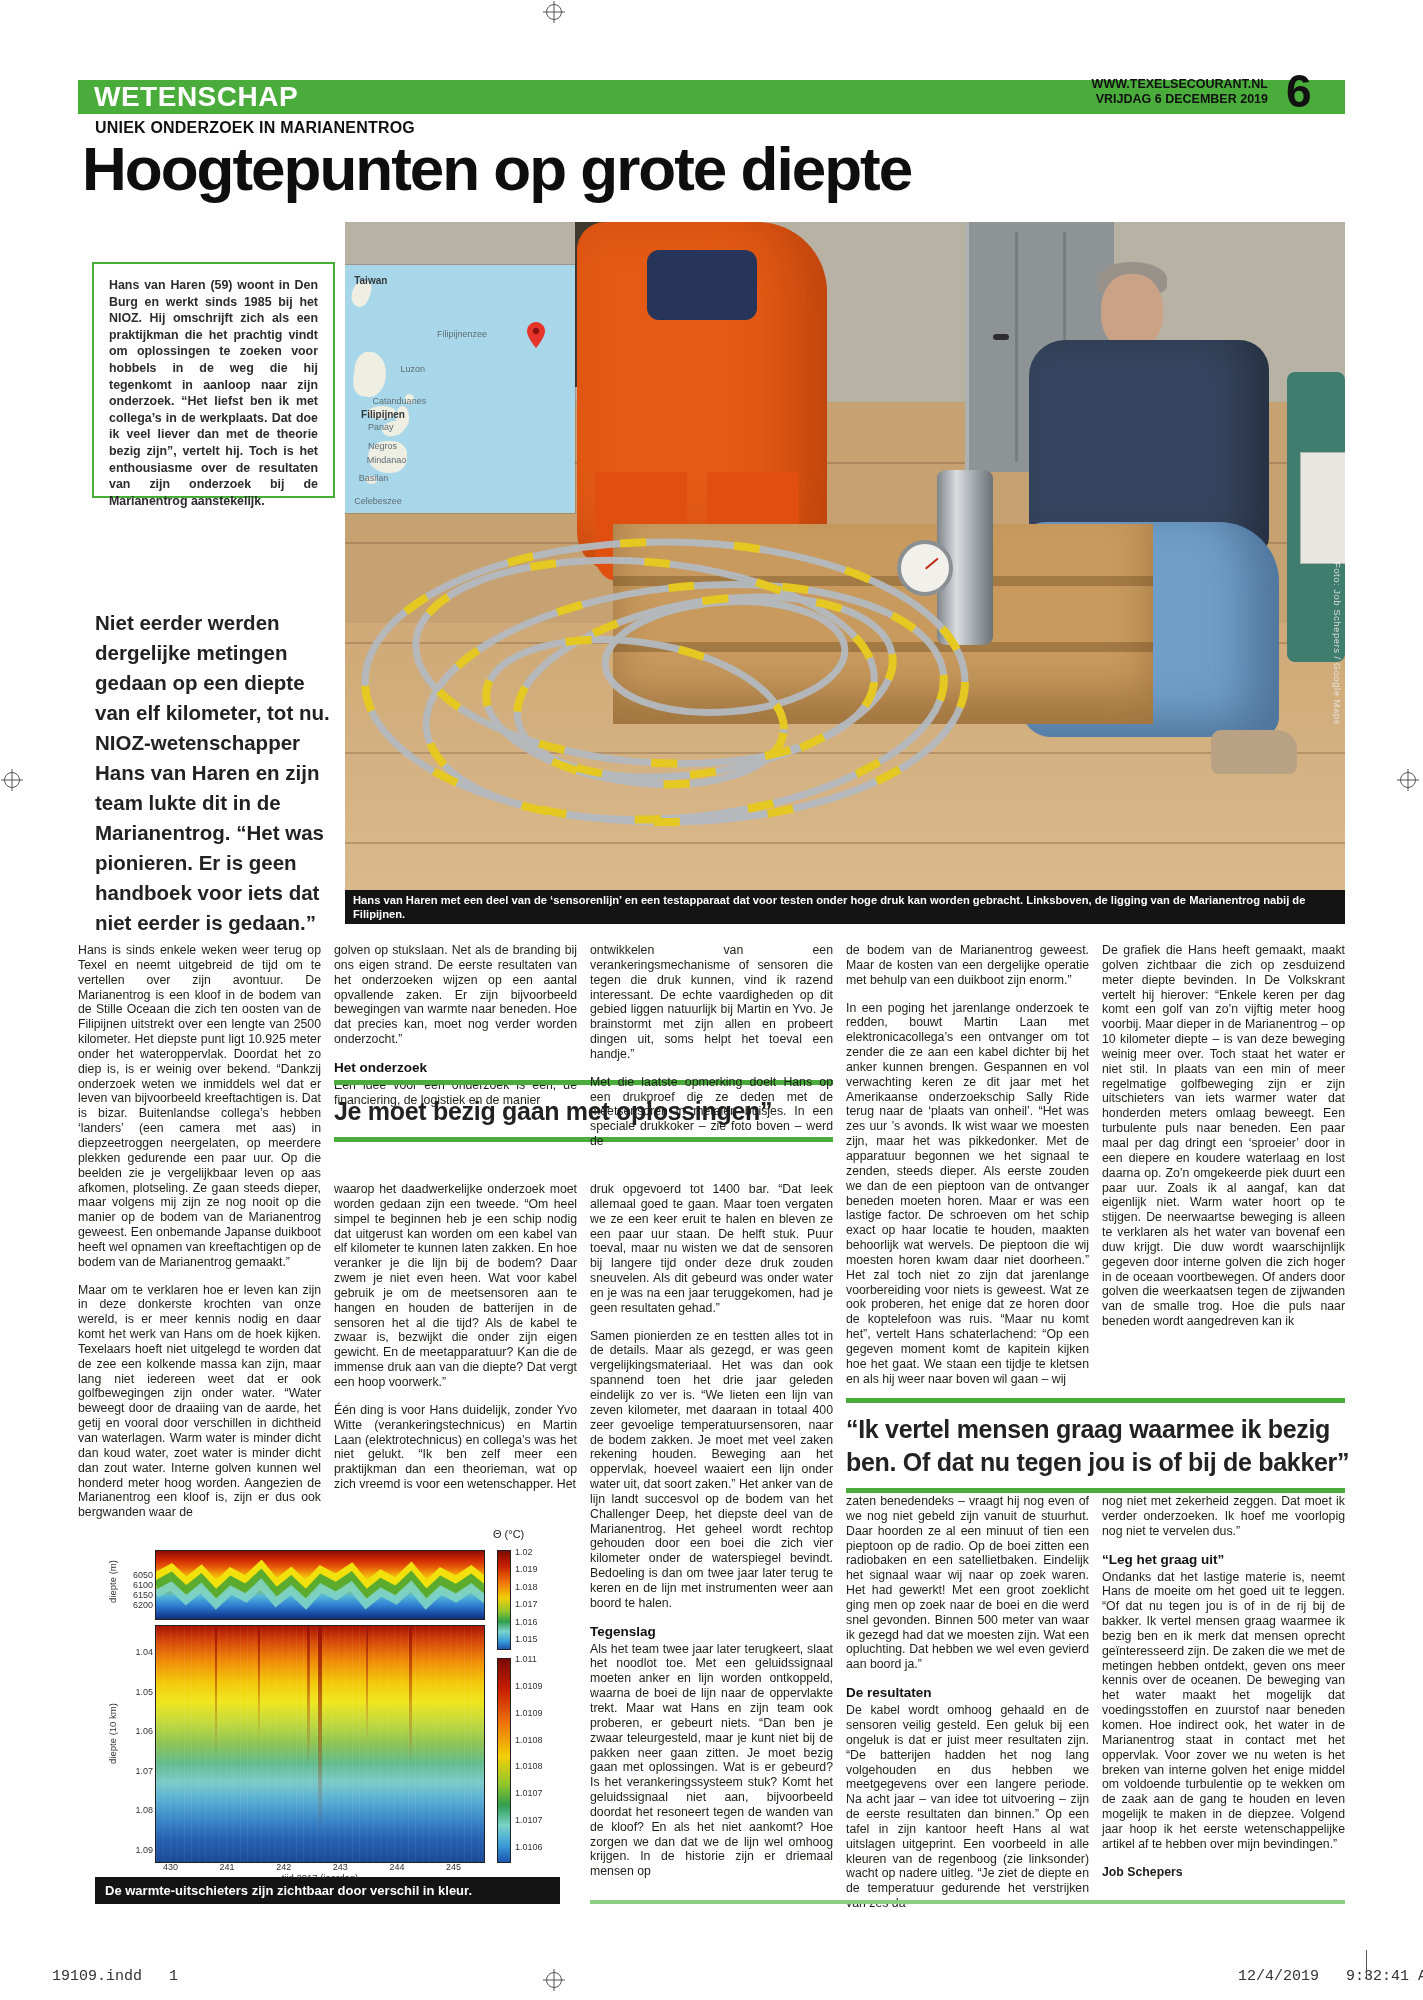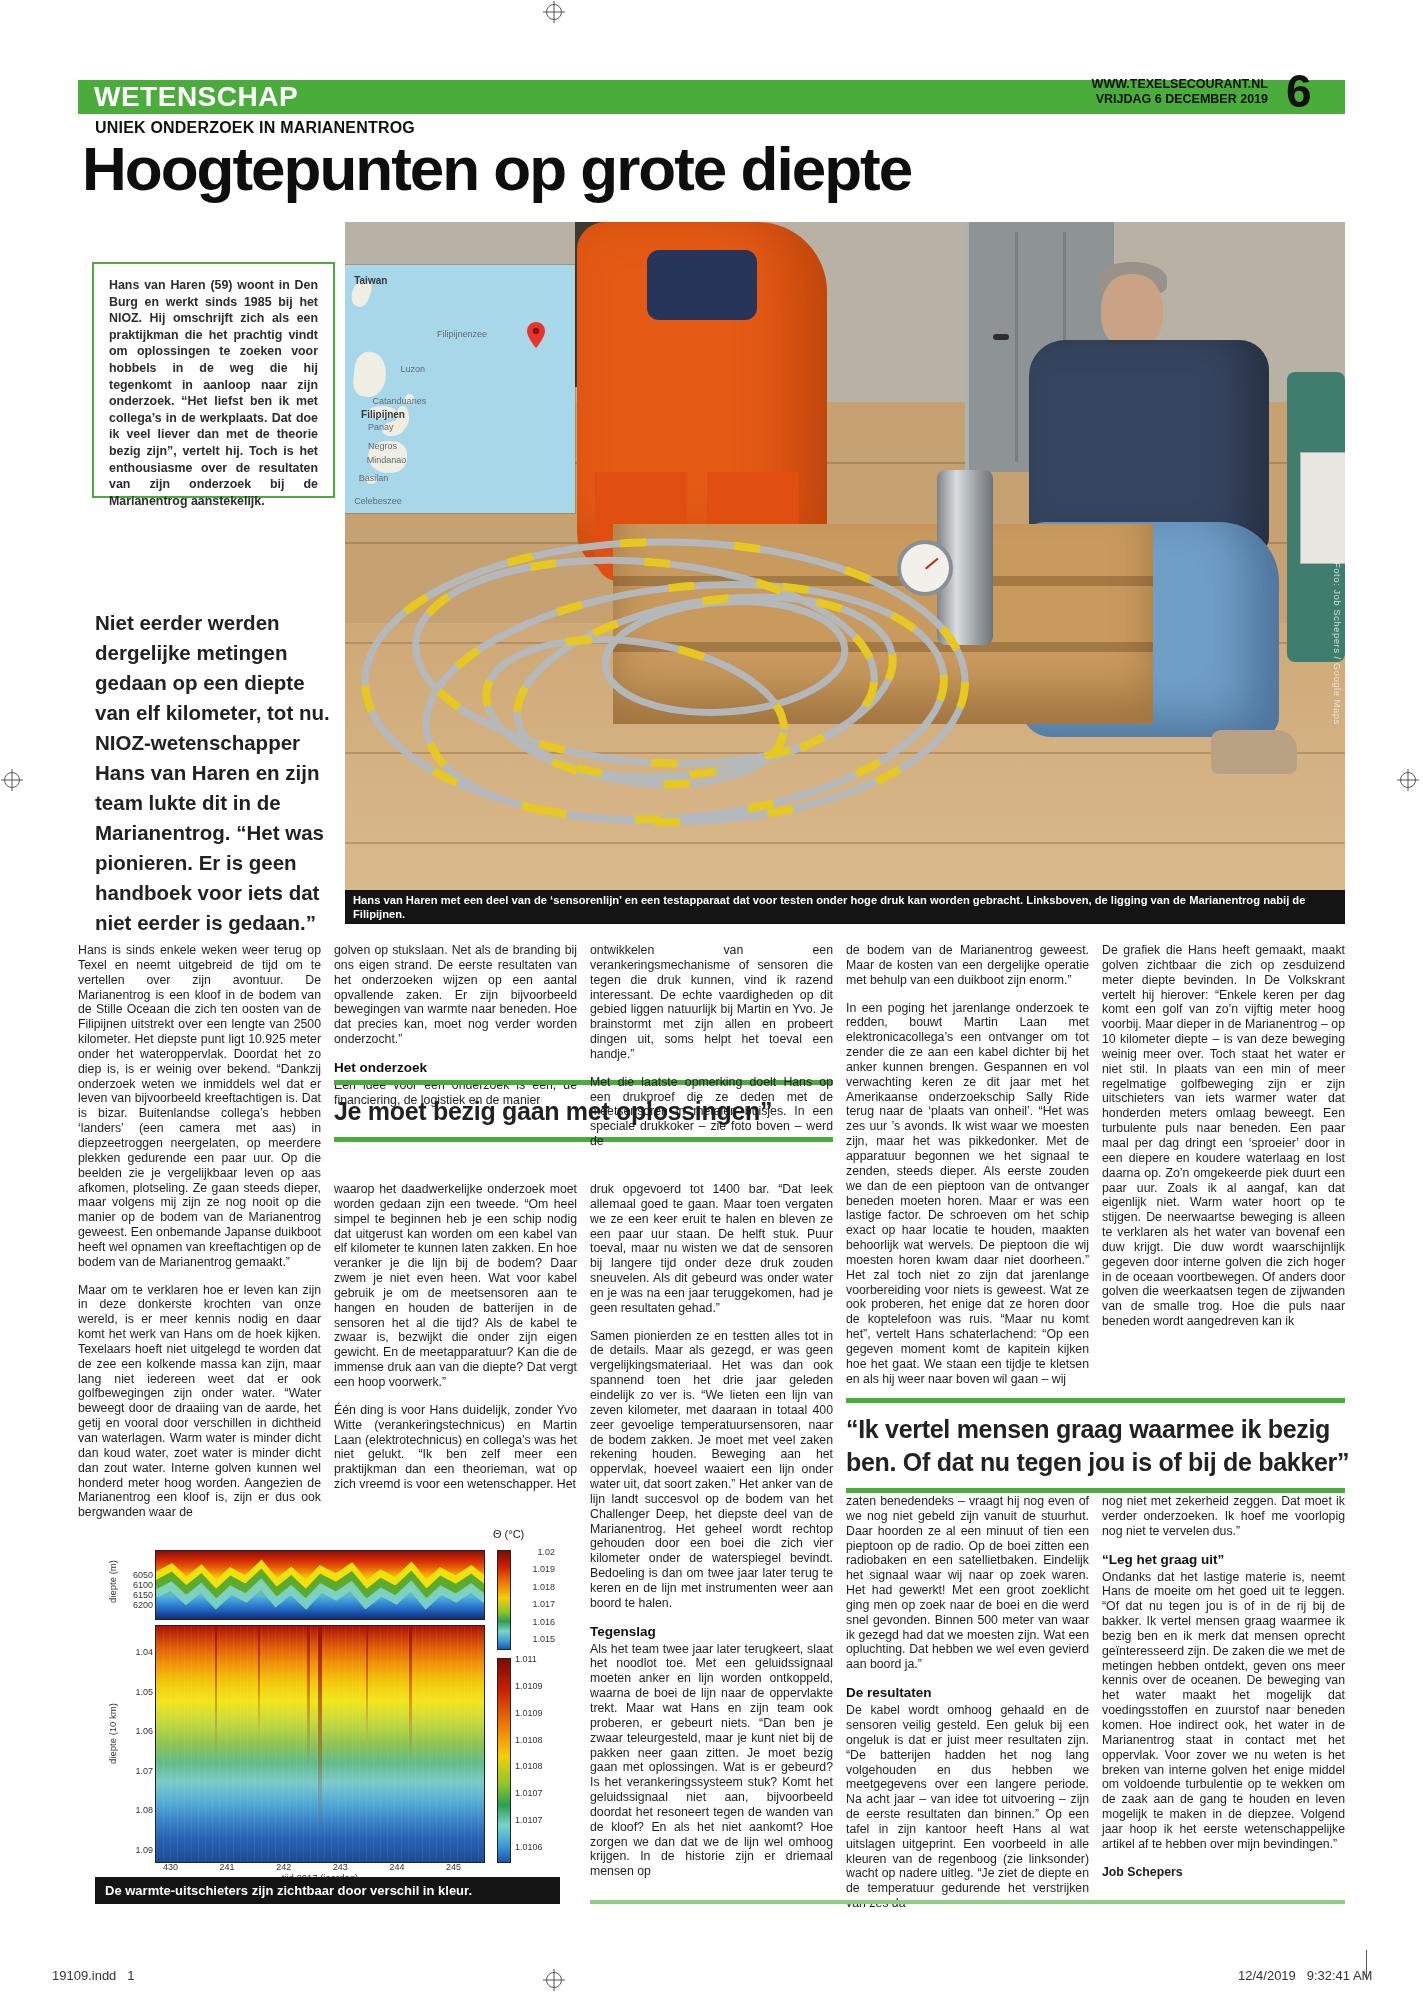--- a/index.html
+++ b/index.html
@@ -112,33 +112,33 @@
   .colorbar{position:absolute;left:402px;width:14px;border:1px solid #222;box-sizing:border-box;
      background:linear-gradient(180deg,#7c0b04 0%,#c81e04 15%,#ee7507 32%,#f3cf0a 48%,#8ec52c 62%,
      #2f9e4f 72%,#79d3cb 82%,#3a9bd8 92%,#1c55ae 100%);}
   .cb-top{top:22px;height:100px;}
   .cb-bottom{top:130px;height:205px;}
   .tickcol{position:absolute;display:flex;flex-direction:column;justify-content:space-between;}
   .yticks{align-items:flex-end;left:24px;width:34px;}
   .yticks-top{top:26px;height:56px;justify-content:flex-end;}
   .yticks-bottom{top:119px;height:208px;}
   .cbticks{left:420px;width:40px;align-items:flex-start;}
-  .cbticks-top{top:19px;height:97px;align-items:flex-end;}
+  .cbticks-top{top:19px;height:97px;}
   .cbticks-bottom{top:126px;height:198px;}
   .xticks{position:absolute;left:60px;top:334px;width:330px;box-sizing:border-box;padding:0 24px 0 8px;
      display:flex;justify-content:space-between;}
   .xlabel{position:absolute;left:60px;top:344px;width:330px;text-align:center;font-size:9.5px;}
   .ylab{position:absolute;left:-28px;font-size:9.5px;transform:rotate(-90deg);width:90px;text-align:center;}
   .ylab-top{top:48px;}
   .ylab-bottom{top:200px;}
   .chart-caption{position:absolute;left:95px;top:1877px;width:465px;background:#141414;color:#fff;
      font-size:13px;font-weight:bold;padding:6px 10px;box-sizing:border-box;}
 
   
-  .footer-text{position:absolute;font-family:Liberation Sans, sans-serif;font-size:13px;color:#333;white-space:pre;}
+  .footer-text{position:absolute;font-family:Liberation Mono, monospace;font-size:15px;color:#333;white-space:pre;}
   .footer-left{left:52px;top:1968px;}
   .footer-right{left:1238px;top:1968px;}
 </style>
 </head>
 <body>
 
 <div class="page">
 
   <span class="cropmark" style="left:546px;top:4px;"></span>
   <span class="cropmark" style="left:546px;top:1972px;"></span>

